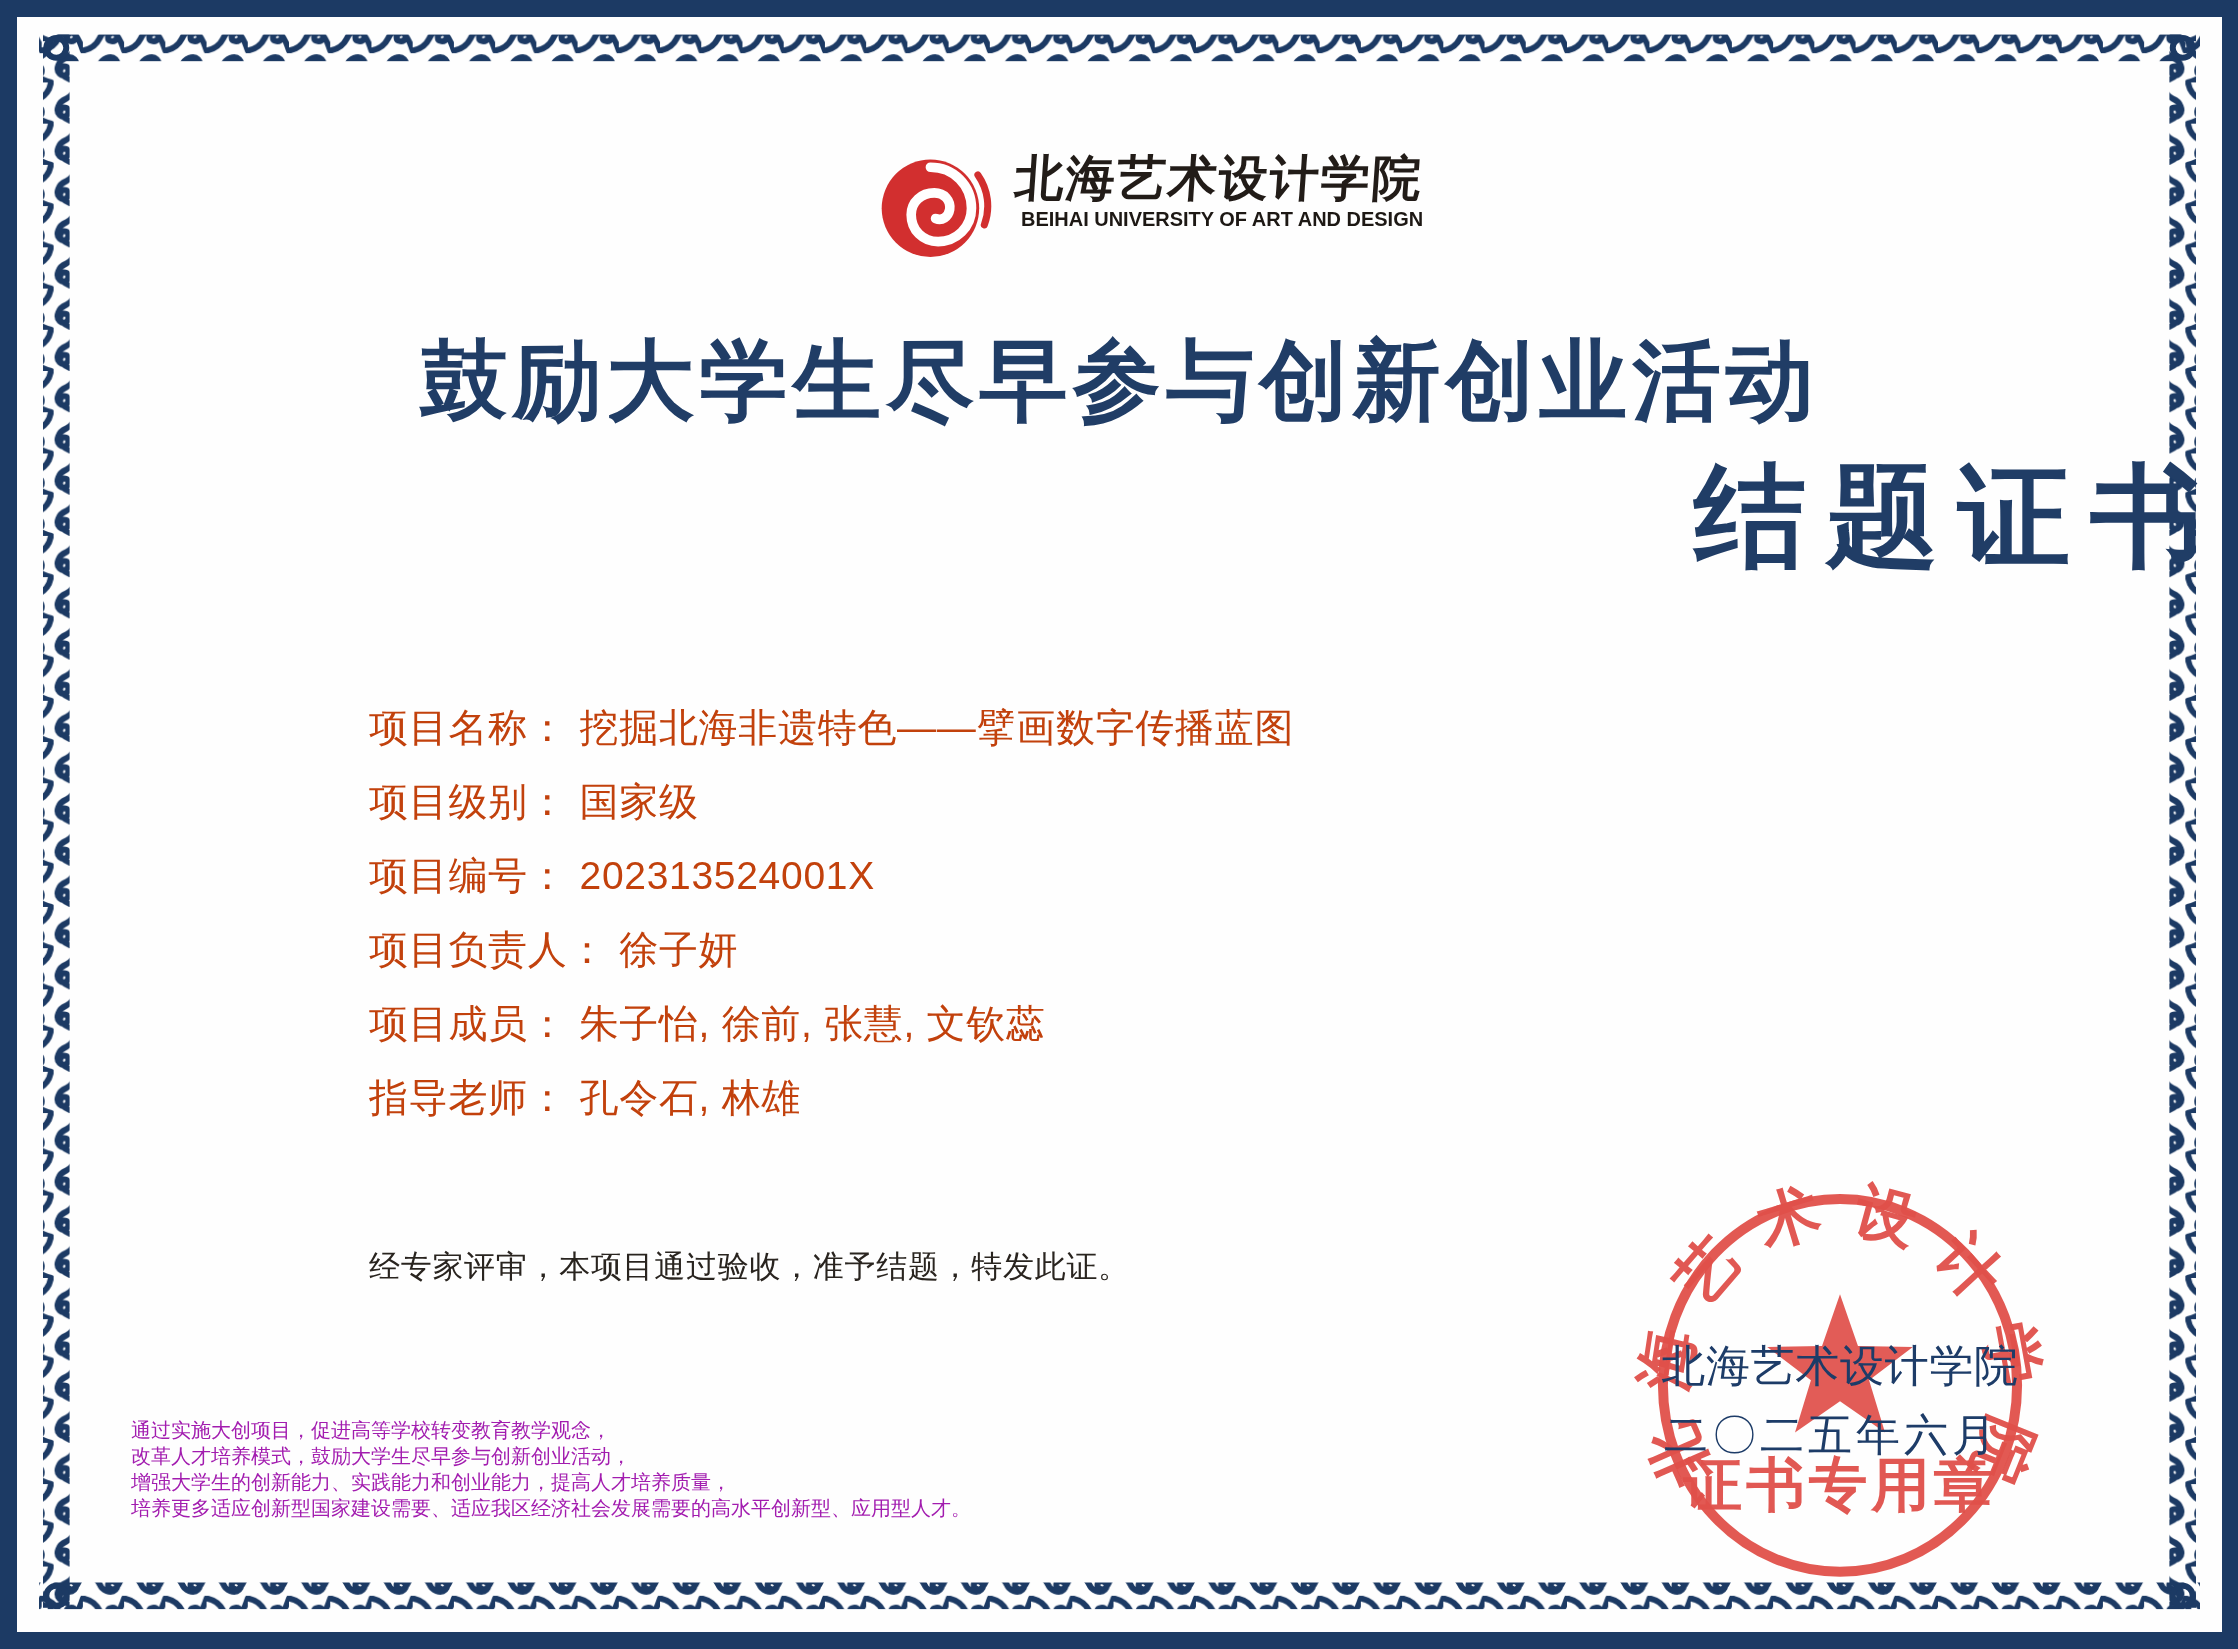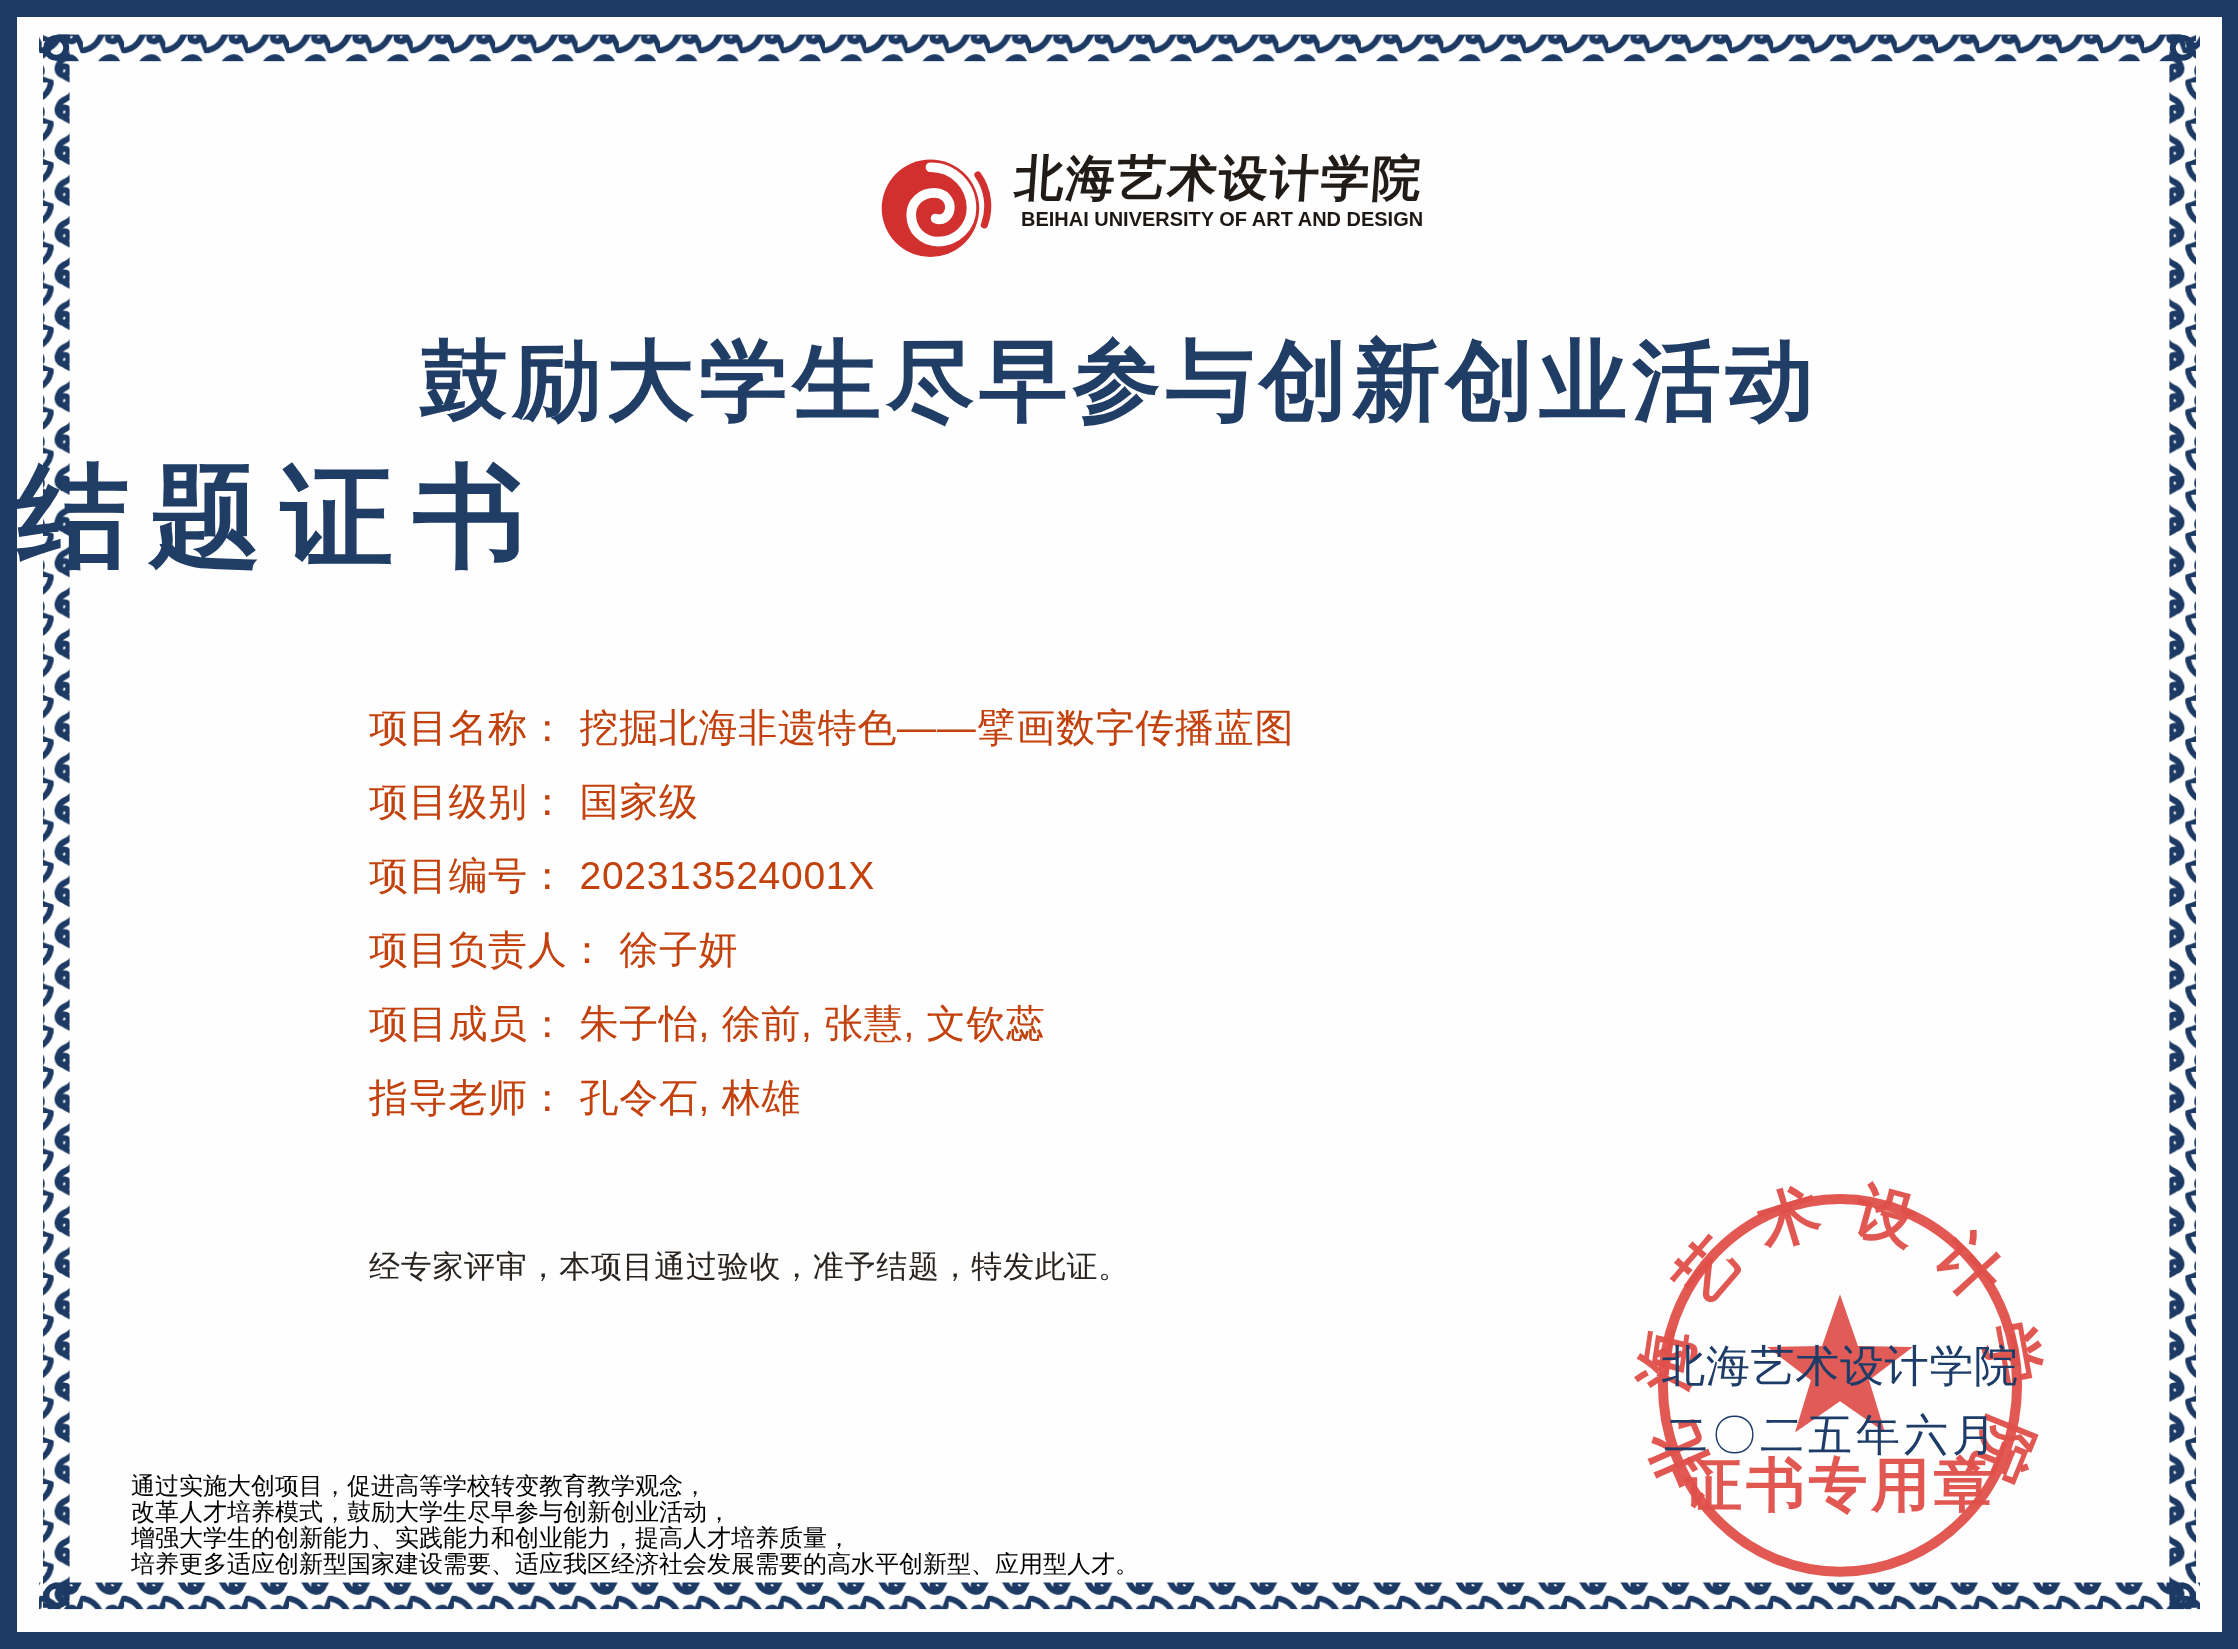--- a/index.html
+++ b/index.html
@@ -33,21 +33,21 @@
   
   .cert-title{
     position:absolute;left:0;top:318px;width:100%;
     text-align:center;color:#203d66;
     font-family:"Liberation Serif","DejaVu Serif",serif;
     font-weight:bold;font-size:88px;line-height:93px;letter-spacing:5.3px;
     white-space:nowrap;
   }
   .cert-subtitle{
     position:absolute;left:0;top:434px;width:100%;
-    text-align:left;color:#203d66;
+    text-align:right;color:#203d66;
     font-family:"Liberation Serif","DejaVu Serif",serif;
     font-weight:bold;font-size:112px;line-height:133px;letter-spacing:20px;
     white-space:nowrap;
   }
 
   
   .fields{position:absolute;left:352px;top:691px;}
   .field-row{
     font-size:39px;line-height:39px;margin-bottom:35px;
     color:#c2410c;letter-spacing:0.7px;white-space:nowrap;font-weight:500;
@@ -55,23 +55,23 @@
   .field-label{display:inline;}
   .field-value{display:inline;margin-left:12px;}
 
   .statement{
     position:absolute;left:352px;top:1230px;
     font-size:31px;line-height:40px;color:#29241f;letter-spacing:0.7px;white-space:nowrap;font-weight:500;
   }
 
   
   .footnote{
-    position:absolute;left:114px;top:1456px;
+    position:absolute;left:114px;top:1400px;
     font-family:"Liberation Serif","DejaVu Serif",serif;
-    font-size:24px;line-height:26px;color:#000000;white-space:nowrap;
+    font-size:20px;line-height:26px;color:#a21caf;white-space:nowrap;
   }
 
   
   .seal-svg{position:absolute;left:1590px;top:1134px;width:466px;height:466px;}
   .issuer-line{
     position:absolute;left:1610px;top:1325px;width:426px;
     text-align:center;font-size:44px;line-height:47px;color:#1d3c68;
     letter-spacing:0.7px;white-space:nowrap;font-weight:500;
   }
   .date-line{

